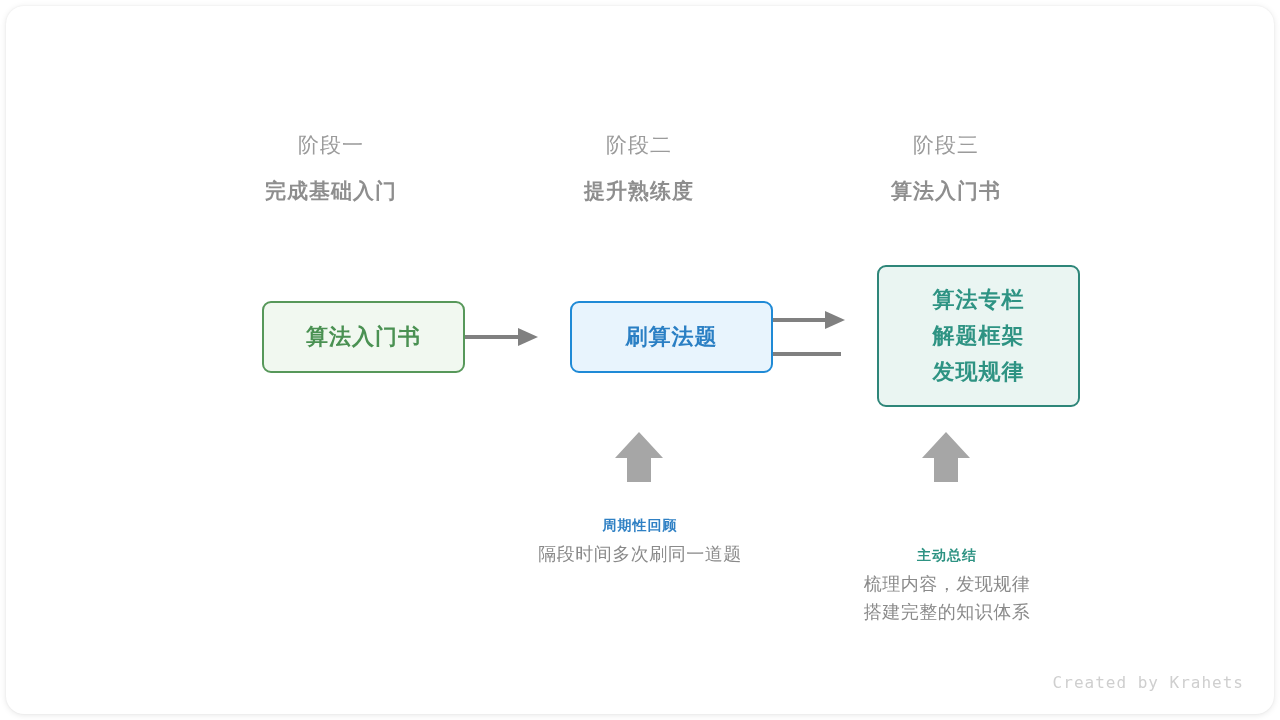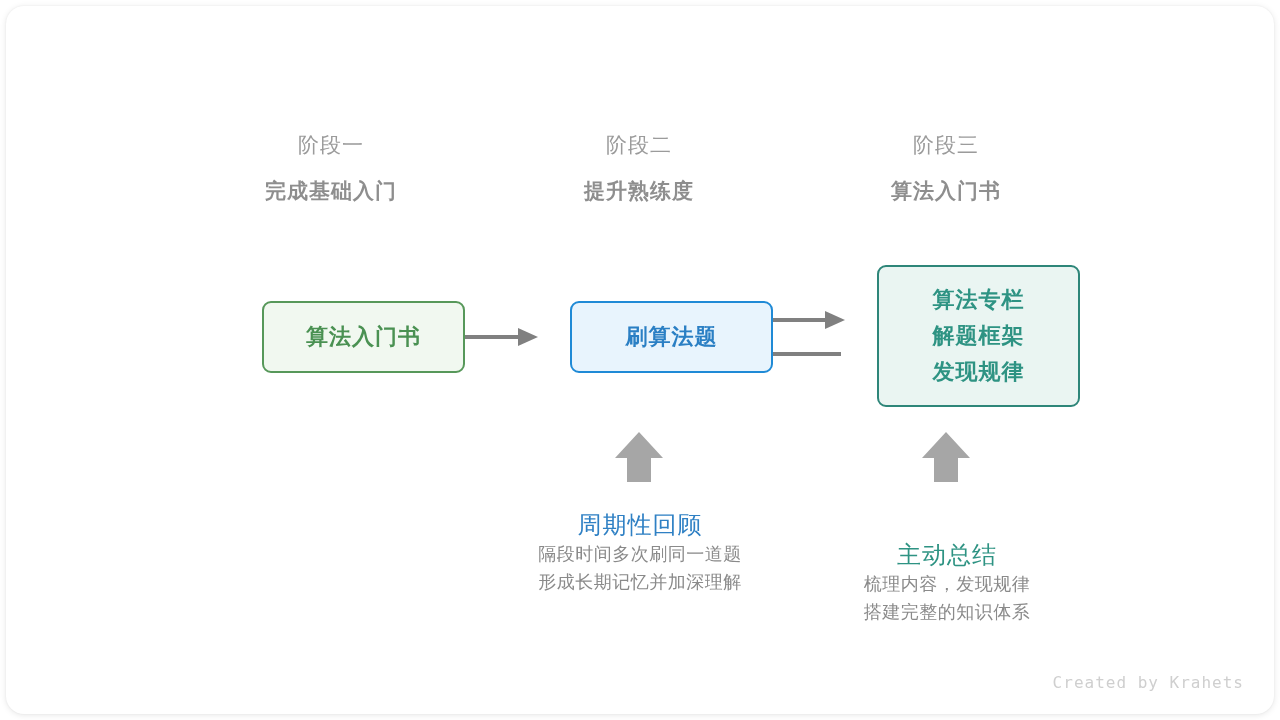--- a/index.html
+++ b/index.html
@@ -114,22 +114,22 @@
     pointer-events: none;
   }
 
   
   .annotation {
     position: absolute;
     width: 300px;
     text-align: center;
   }
   .annotation-title {
-    font-size: 24px;
-    font-weight: normal;
+    font-size: 14px;
+    font-weight: bold;
     line-height: 30px;
     letter-spacing: 1px;
   }
   .annotation-desc {
     font-size: 18px;
     color: #8a8a8a;
     line-height: 28px;
     letter-spacing: 0.5px;
   }
   #annotation-review { left: 490px; top: 510px; }
@@ -206,21 +206,20 @@
   <div class="node-box" id="node-resources">
     <div class="res-line">算法专栏</div>
     <div class="res-line">解题框架</div>
     <div class="res-line">发现规律</div>
   </div>
 
   <div class="annotation" id="annotation-review">
     <div class="annotation-title">周期性回顾</div>
     <div class="annotation-desc">
       <div>隔段时间多次刷同一道题</div>
-      <div>形成长期记忆并加深理解</div>
     </div>
   </div>
 
   <div class="annotation" id="annotation-summary">
     <div class="annotation-title">主动总结</div>
     <div class="annotation-desc">
       <div>梳理内容，发现规律</div>
       <div>搭建完整的知识体系</div>
     </div>
   </div>

